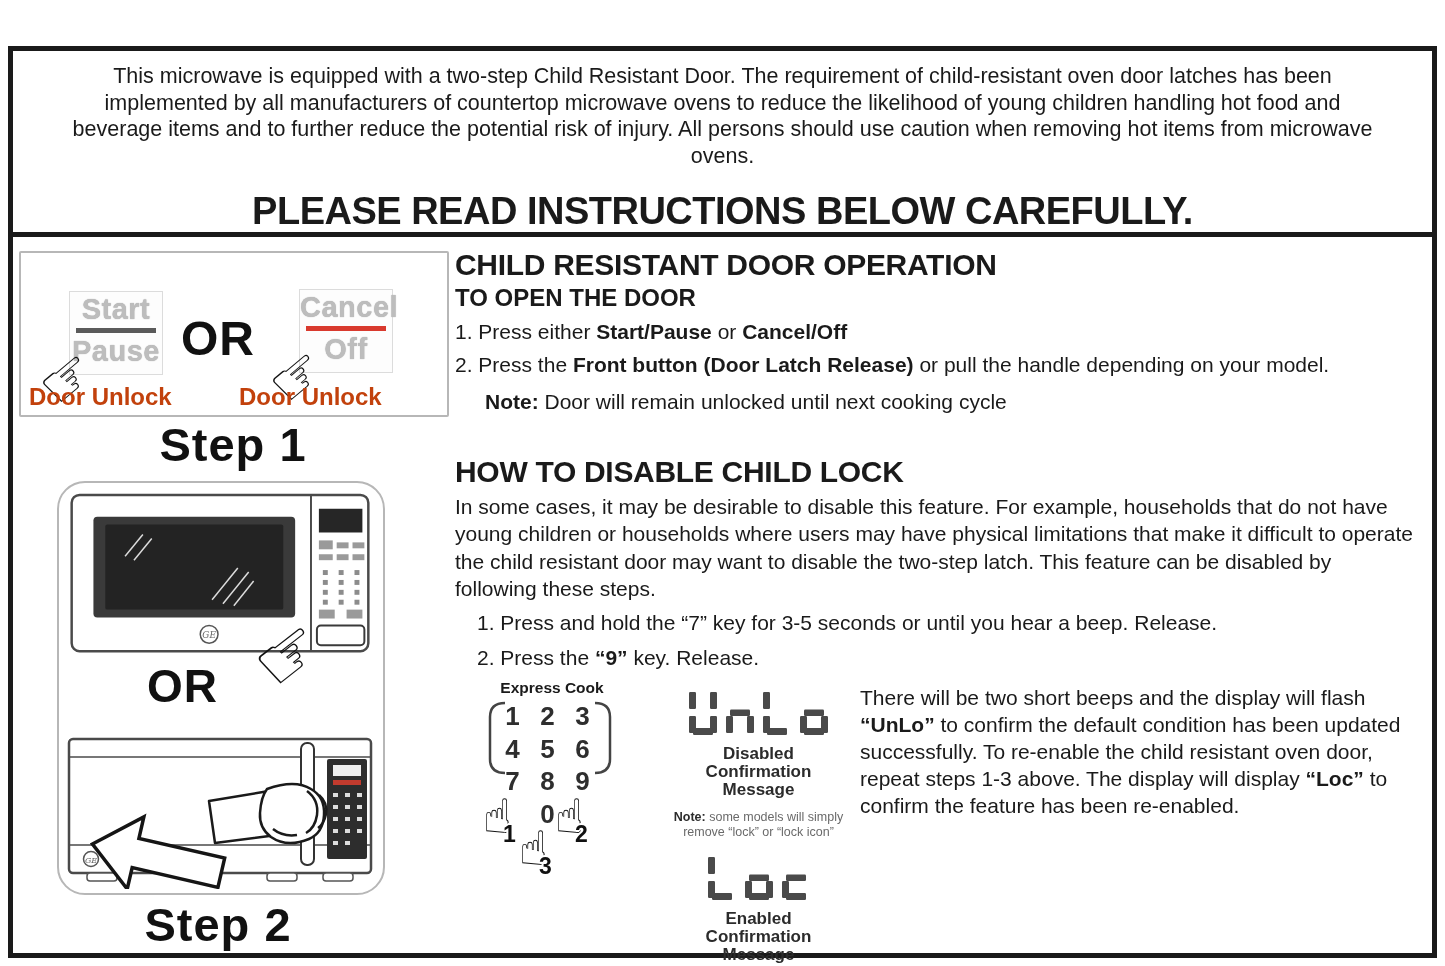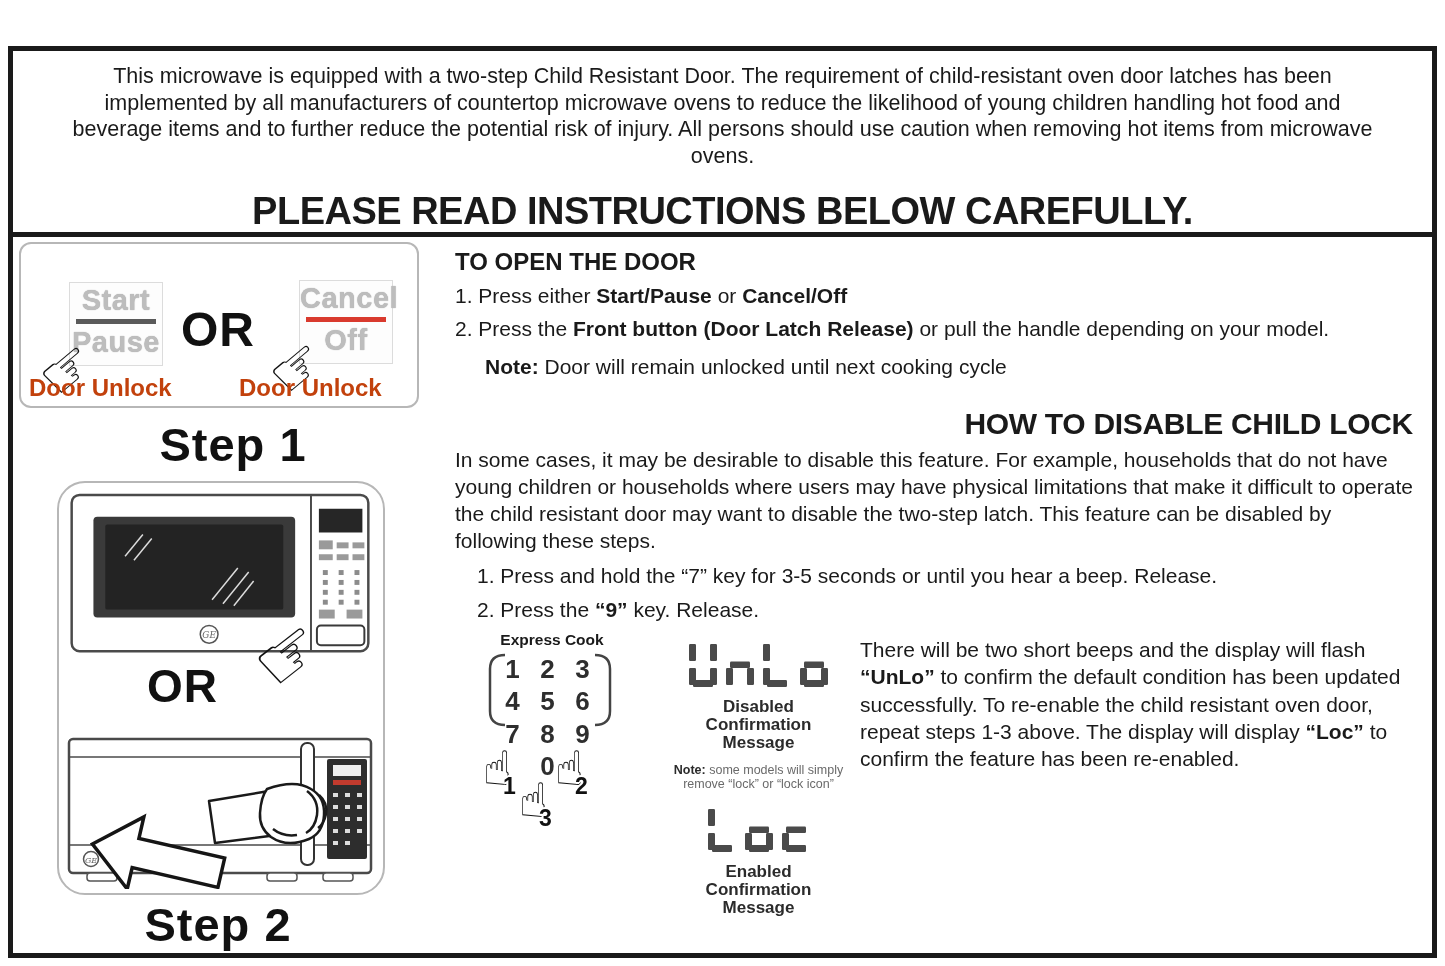--- a/index.html
+++ b/index.html
@@ -9,22 +9,22 @@
   .top-box{position:absolute;left:8px;top:2px;width:1429px;height:211px;
            border:5px solid #1a1a1a;box-sizing:border-box;background:#fff;margin-top:44px;}
   .notice{margin:12px auto 0;max-width:1330px;text-align:center;font-size:21.5px;line-height:1.24;}
   .warning{margin-top:18px;text-align:center;font-weight:bold;font-size:38px;
            line-height:1.25;letter-spacing:-0.5px;}
   
   .main-box{position:absolute;left:8px;top:232px;width:1429px;height:726px;
             border:5px solid #1a1a1a;box-sizing:border-box;background:#fff;}
   
   .left-col{position:absolute;left:0;top:0;width:430px;height:716px;}
-  .step1-panel{position:absolute;left:6px;top:5px;width:396px;height:162px;
-               border:2px solid #b7b7b7;border-radius:12px;background:#fff;}
+  .step1-panel{position:absolute;left:6px;top:14px;width:396px;height:162px;
+               border:2px solid #b7b7b7;border-radius:2px;background:#fff;padding-left:30px;}
   .key-btn{position:absolute;width:94px;height:84px;border:1px solid #dcdcdc;
            background:#fdfdfd;text-align:center;padding-top:2px;box-sizing:border-box;}
   .key-btn.start{left:48px;top:38px;}
   .key-btn.cancel{left:278px;top:36px;}
   .key-line{font-size:29px;font-weight:bold;color:#bdbdbd;line-height:1.08;
             text-shadow:0 0 1px #9d9d9d;letter-spacing:0.5px;}
   .bar{height:5px;margin:3px 6px;}
   .bar.gray{background:#5a5a5a;}
   .bar.red{background:#d93a2e;}
   .hand-s1{position:absolute;left:-30px;bottom:-34px;font-size:60px;line-height:1;
@@ -46,21 +46,21 @@
   .hand-s2{position:absolute;left:196px;top:134px;font-size:74px;line-height:1;
            font-family:"DejaVu Sans",sans-serif;color:#111;transform:rotate(-38deg);}
   .or2{position:absolute;left:88px;top:176px;font-size:46px;font-weight:bold;
        letter-spacing:1px;color:#111;}
   
   .right-col{position:absolute;left:442px;top:8px;width:958px;font-size:21px;line-height:1.3;}
   .h-main{font-size:30px;font-weight:bold;margin:4px 0 0;letter-spacing:-0.3px;line-height:1.05;}
   .h-sub{font-size:24px;font-weight:bold;margin:4px 0 8px;line-height:1.05;}
   .right-col p{margin:6px 0;}
   .note-line{margin:10px 0 0 30px !important;}
-  .h-disable{margin-top:28px;text-align:right;}
+  .h-disable{margin-top:40px;}
   .num-steps p{margin:7px 0 7px 22px;}
   b{font-weight:bold;}
   
   .bottom-row{display:flex;margin-top:4px;align-items:flex-start;}
   .keypad{position:relative;width:190px;height:240px;margin-left:26px;flex:none;}
   .kp-title{font-size:15.5px;font-weight:bold;text-align:center;width:130px;margin-left:6px;}
   .kp-grid{display:grid;grid-template-columns:repeat(3,35px);row-gap:4px;width:105px;
            margin:4px 0 0 14px;font-size:26px;font-weight:bold;color:#2e2e2e;
            text-align:center;line-height:1.1;position:relative;z-index:1;}
   .kp-zero{grid-column:2;}
@@ -201,20 +201,21 @@
           </g>
           <g transform="translate(40,76) rotate(13)">
             <polygon points="0,38 44,0 44,22 132,22 132,52 44,52 44,74" fill="#fff" stroke="#151515" stroke-width="3.5"></polygon>
           </g>
         </svg>
       </div>
       <div class="step-caption cap2">Step 2</div>
     </div>
 
     <div class="right-col">
+      <h1 class="h-main">CHILD RESISTANT DOOR OPERATION</h1>
       <h2 class="h-sub">TO OPEN THE DOOR</h2>
 
       <p><span>1. Press either </span><b>Start/Pause</b><span> or </span><b>Cancel/Off</b></p>
       <p><span>2. Press the </span><b>Front button (Door Latch Release)</b><span> or pull the handle depending on your model.</span></p>
       <p class="note-line"><b>Note:</b><span> Door will remain unlocked until next cooking cycle</span></p>
 
       <h1 class="h-main h-disable">HOW TO DISABLE CHILD LOCK</h1>
       <p>In some cases, it may be desirable to disable this feature. For example, households that do not have young children or households where users may have physical limitations that make it difficult to operate the child resistant door may want to disable the two-step latch. This feature can be disabled by following these steps.</p>
       <div class="num-steps">
         <p>1. Press and hold the “7” key for 3-5 seconds or until you hear a beep. Release.</p>

